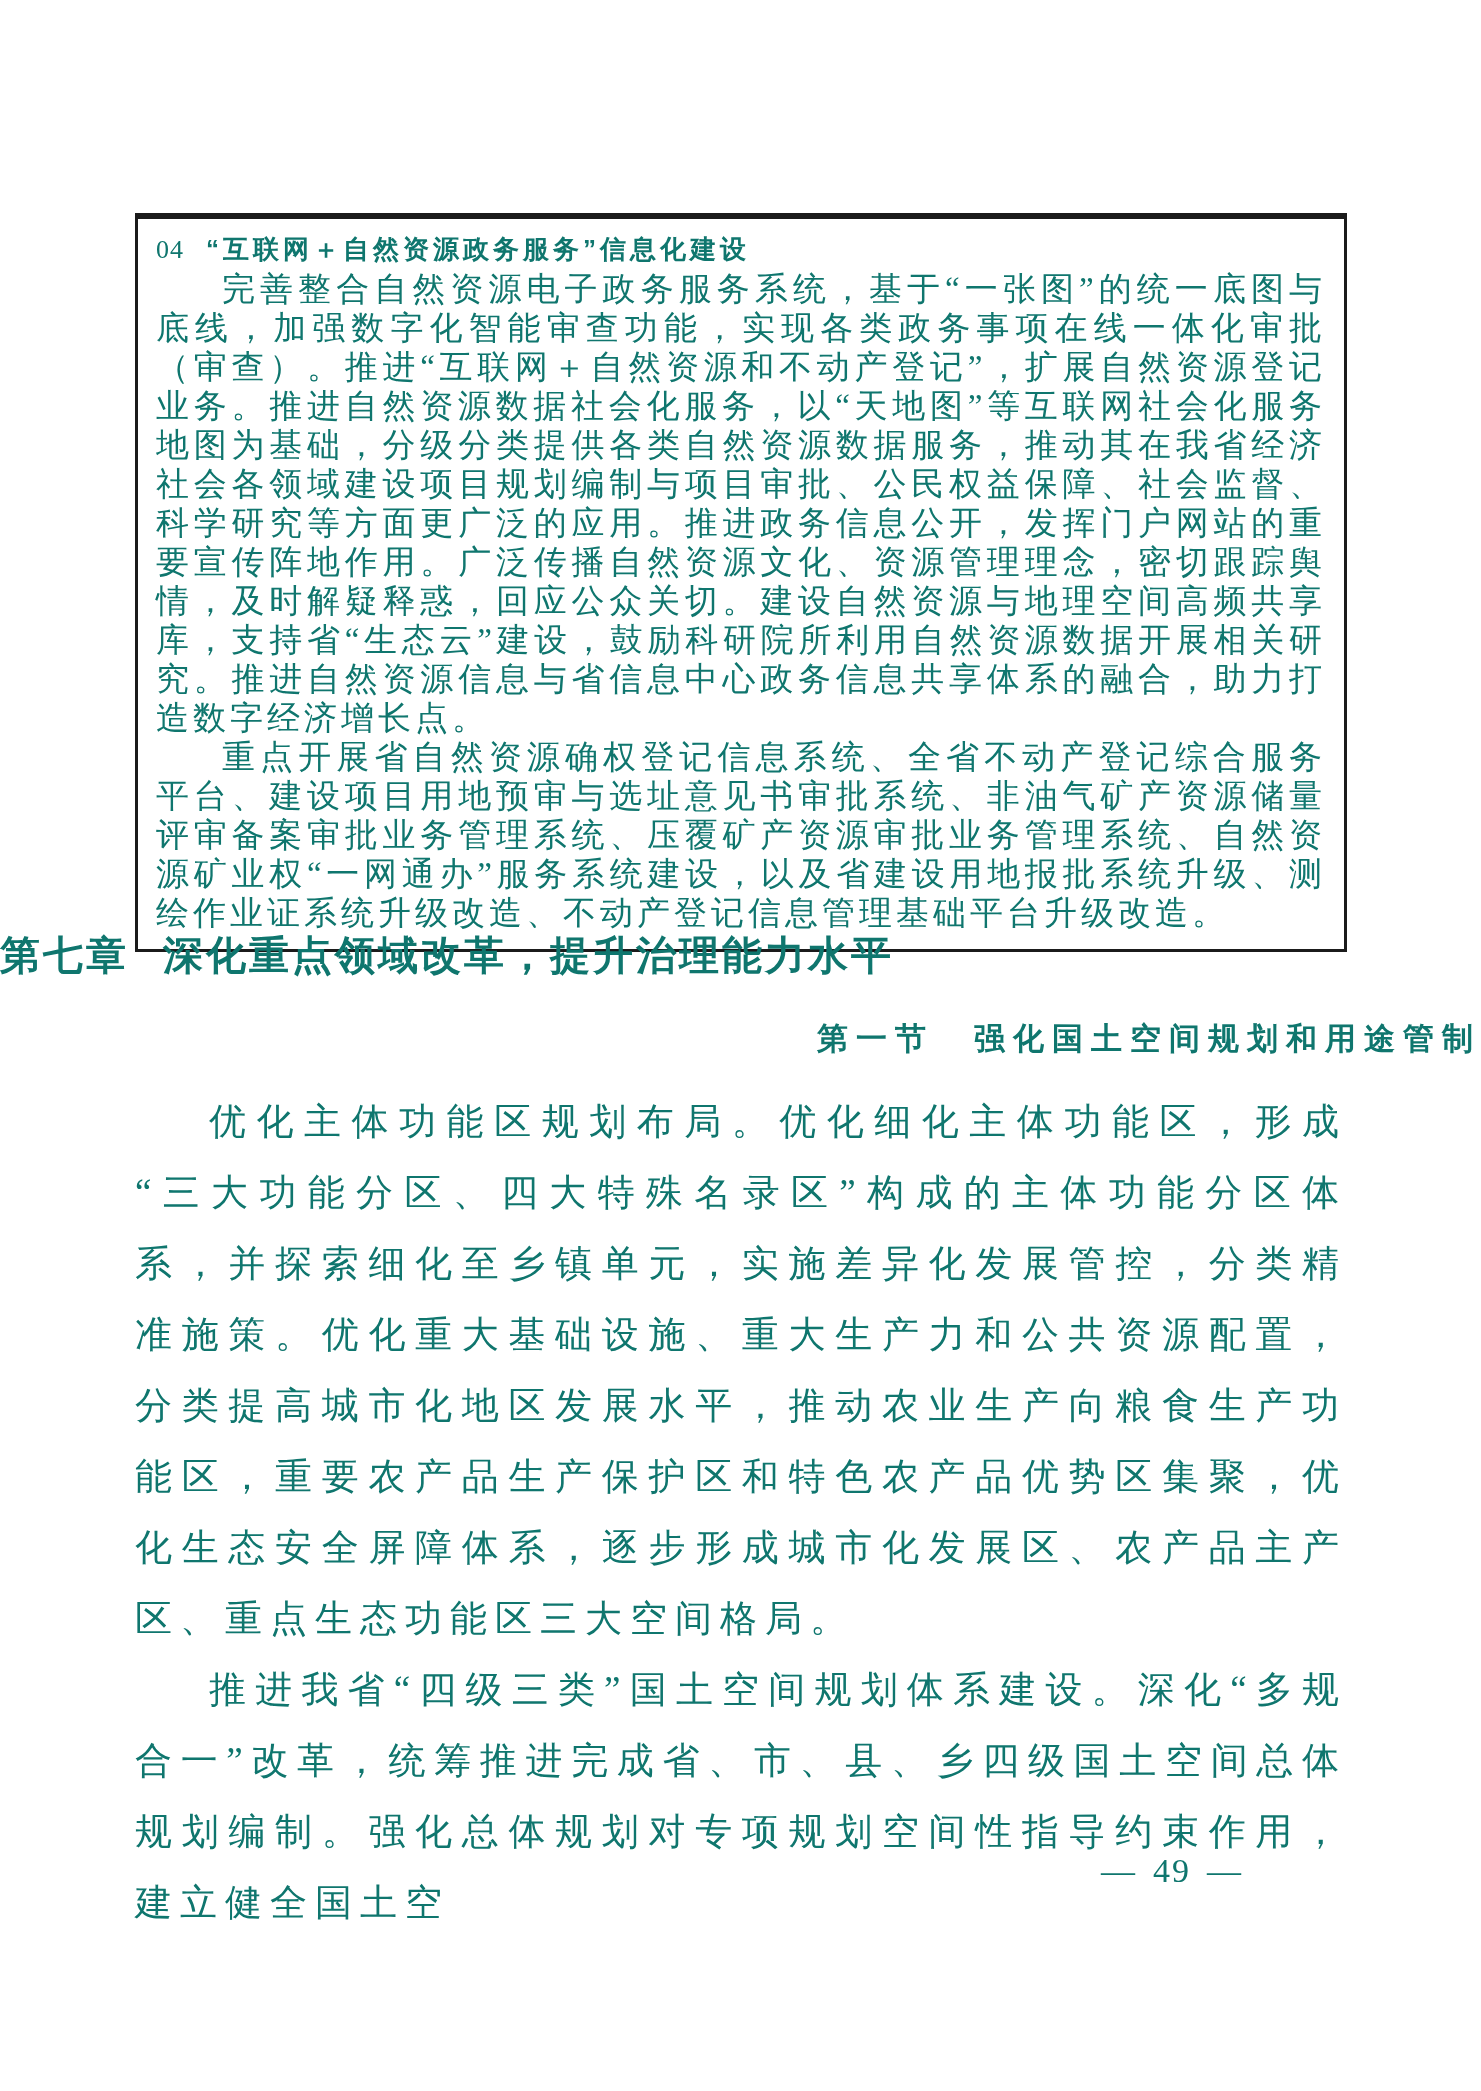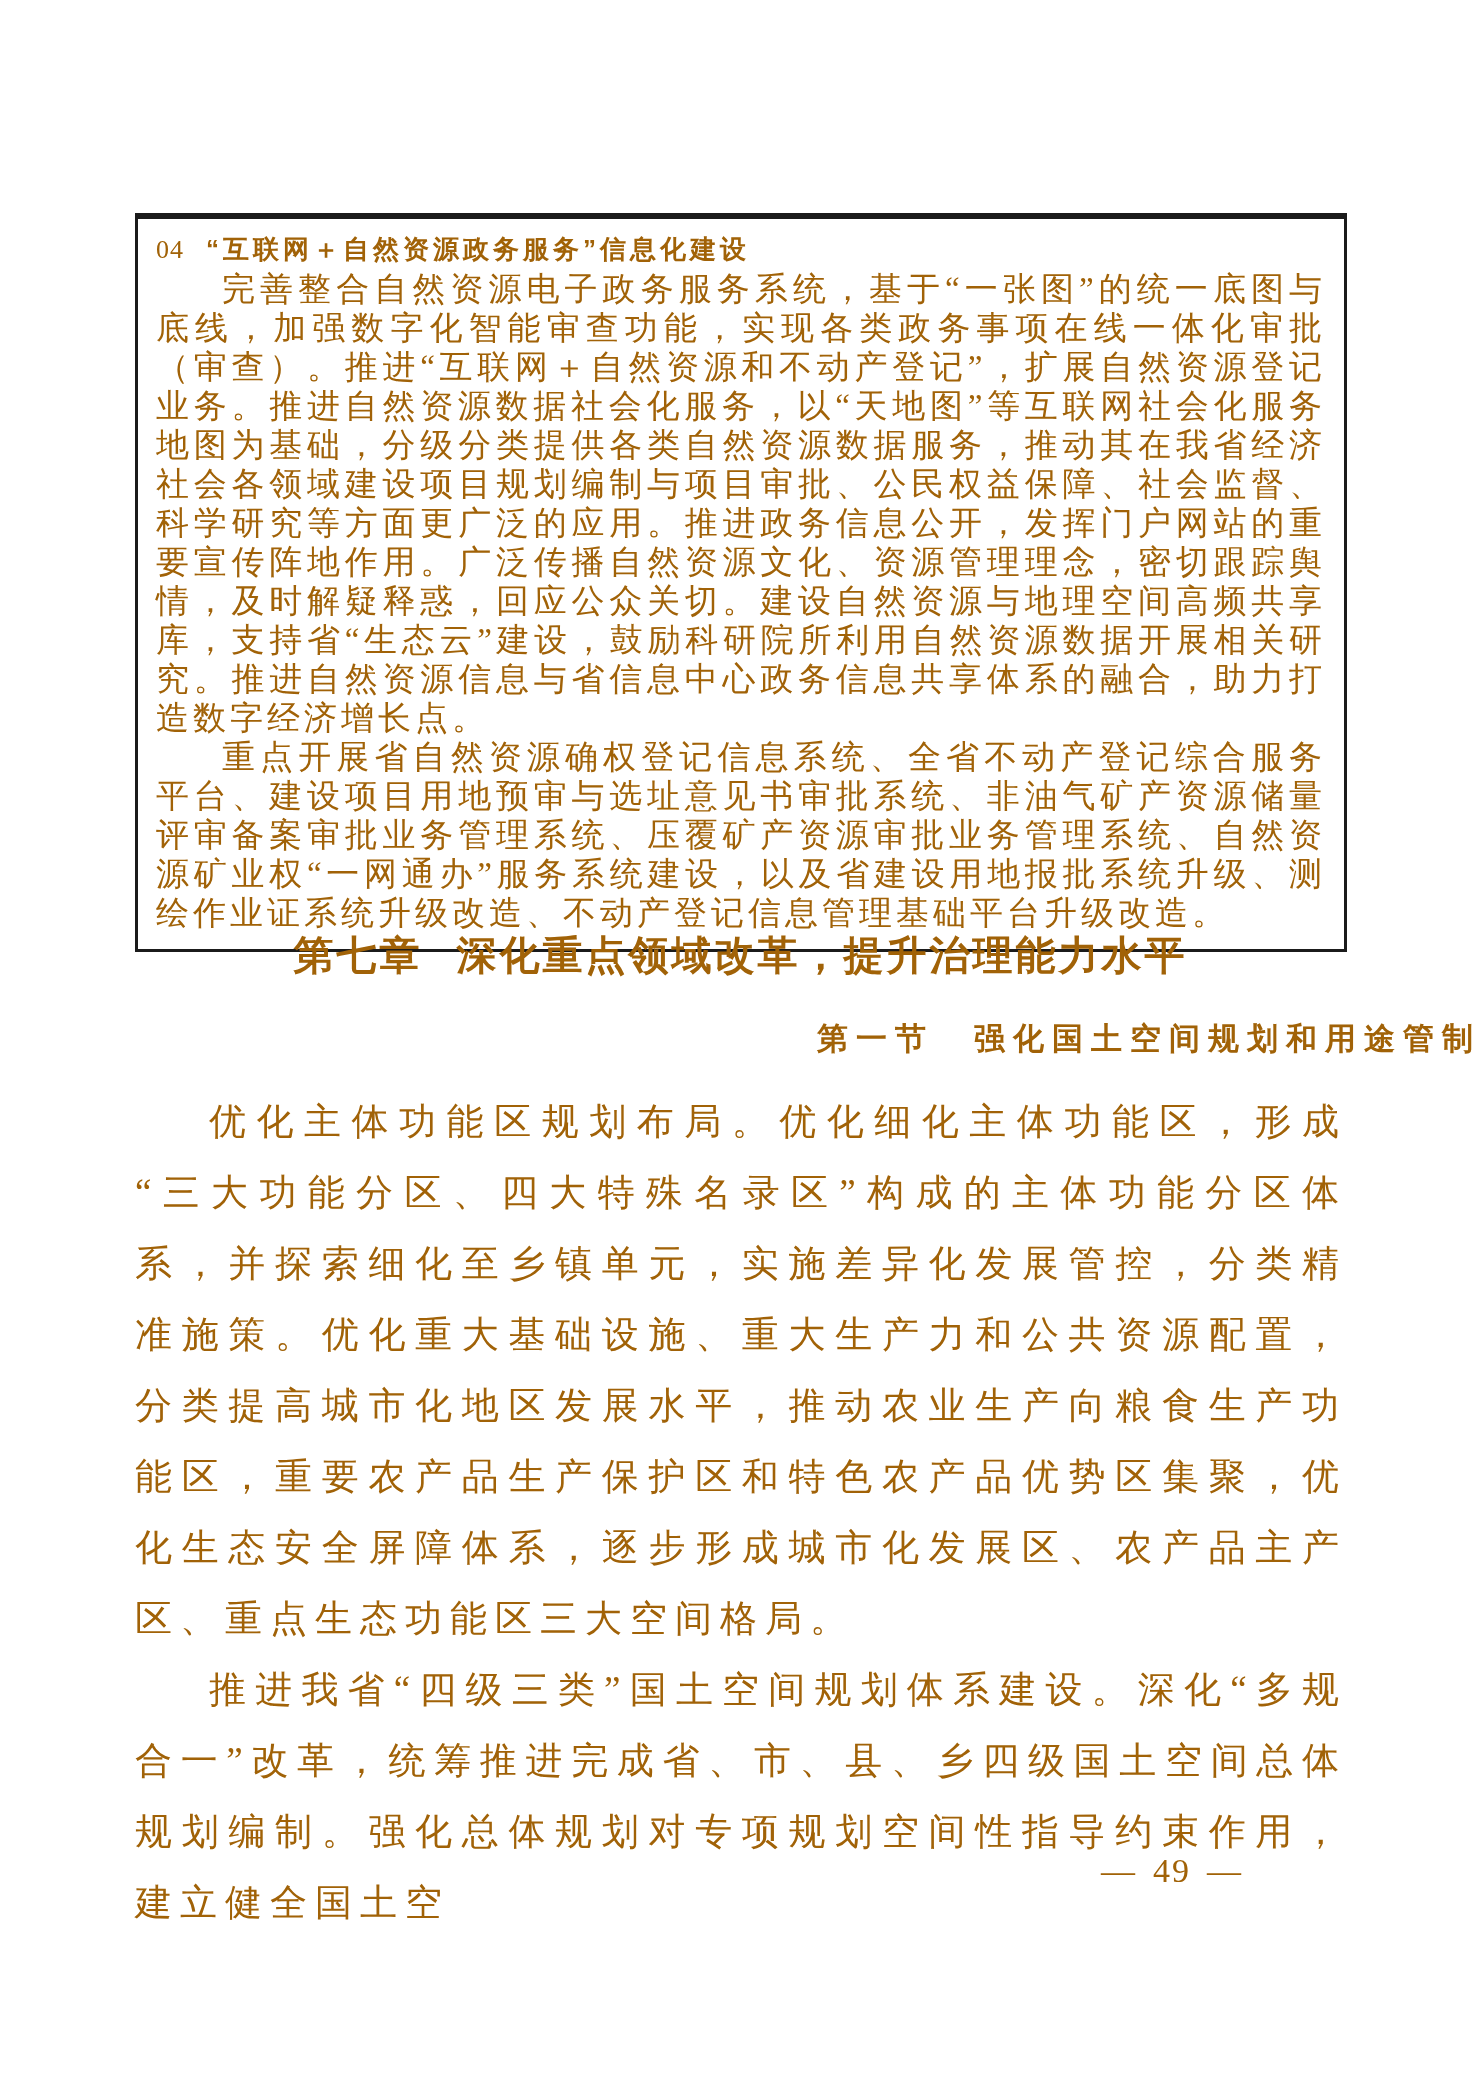--- a/index.html
+++ b/index.html
@@ -1,21 +1,21 @@
 <!DOCTYPE html>
 <html lang="zh"><head>
 <meta charset="utf-8">
 <style>
   html,body { margin:0; padding:0; background:#e8e8e8; }
   .page {
     position:relative;
     width:1481px; height:2091px;
     margin:0 auto;
     background:#ffffff;
-    color:#a16207;
+    color:#0f766e;
     font-family:"Liberation Serif","DejaVu Serif",serif;
     overflow:hidden;
   }
 
   
   .info-box {
     position:absolute;
     left:135px; top:213px; width:1212px;
     box-sizing:border-box;
     border:3px solid #1b1b1b;
@@ -44,21 +44,20 @@
     letter-spacing:4px;
     text-indent:2em;
     text-align:justify;
     text-align-last:left;
   }
 
   
   .chapter-heading {
     position:absolute;
     left:0; top:928px; width:100%;
-    text-align:center;
     font-family:"Liberation Sans","DejaVu Sans",sans-serif;
     font-weight:bold;
     font-size:40px;
     letter-spacing:3px;
     white-space:nowrap;
   }
   .chapter-heading .chapter-label { margin-right:34px; }
 
   .section-heading {
     position:absolute;

